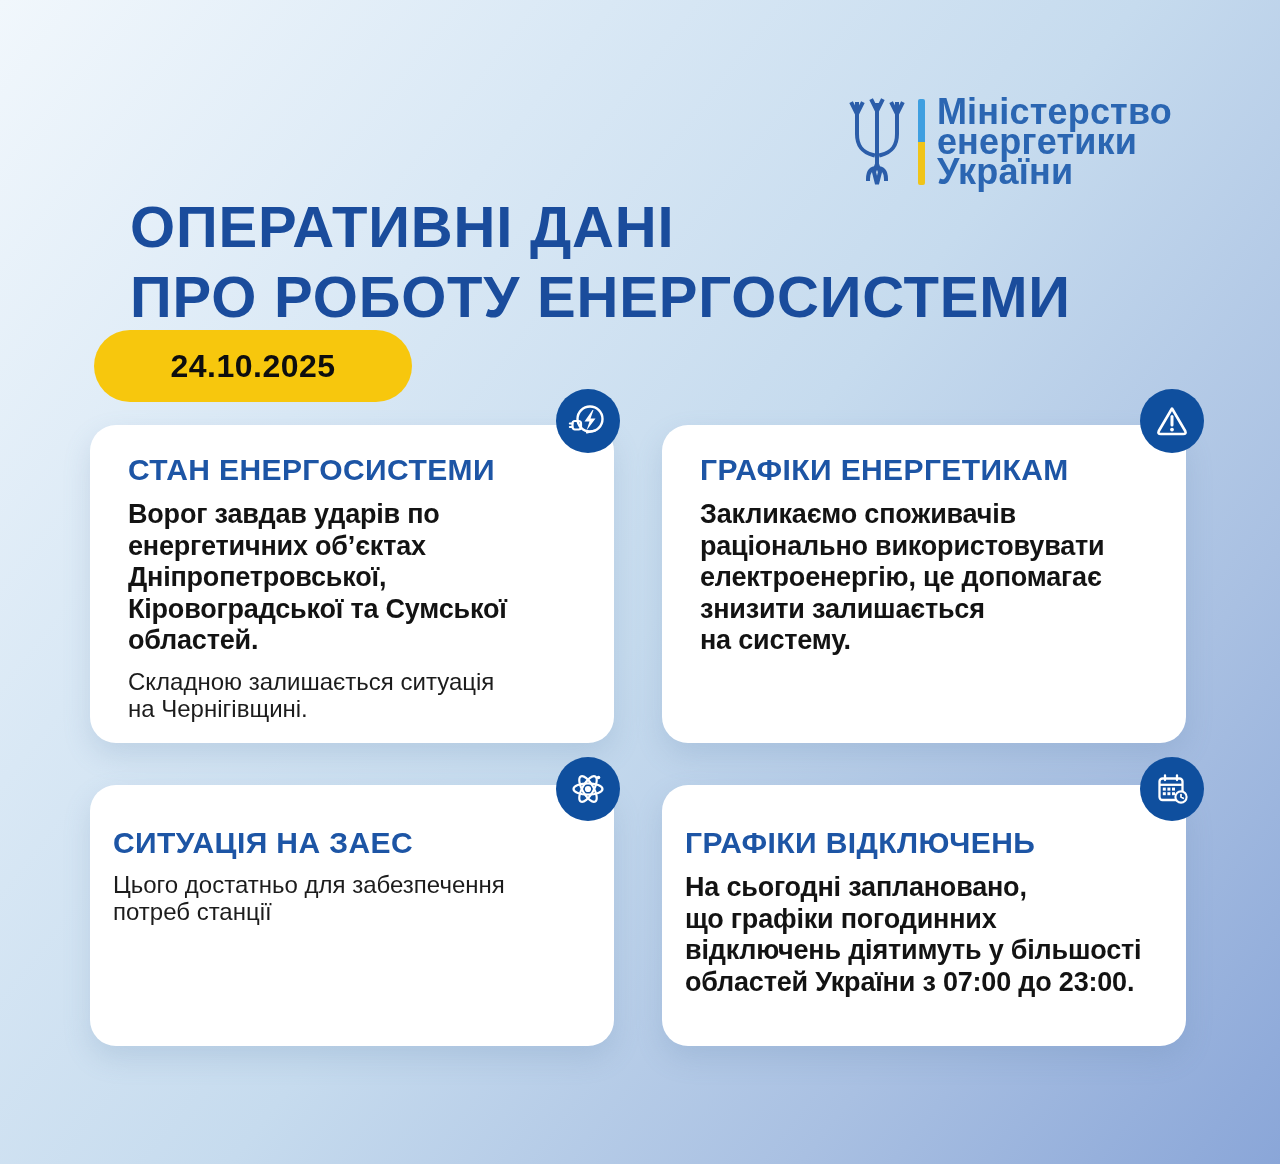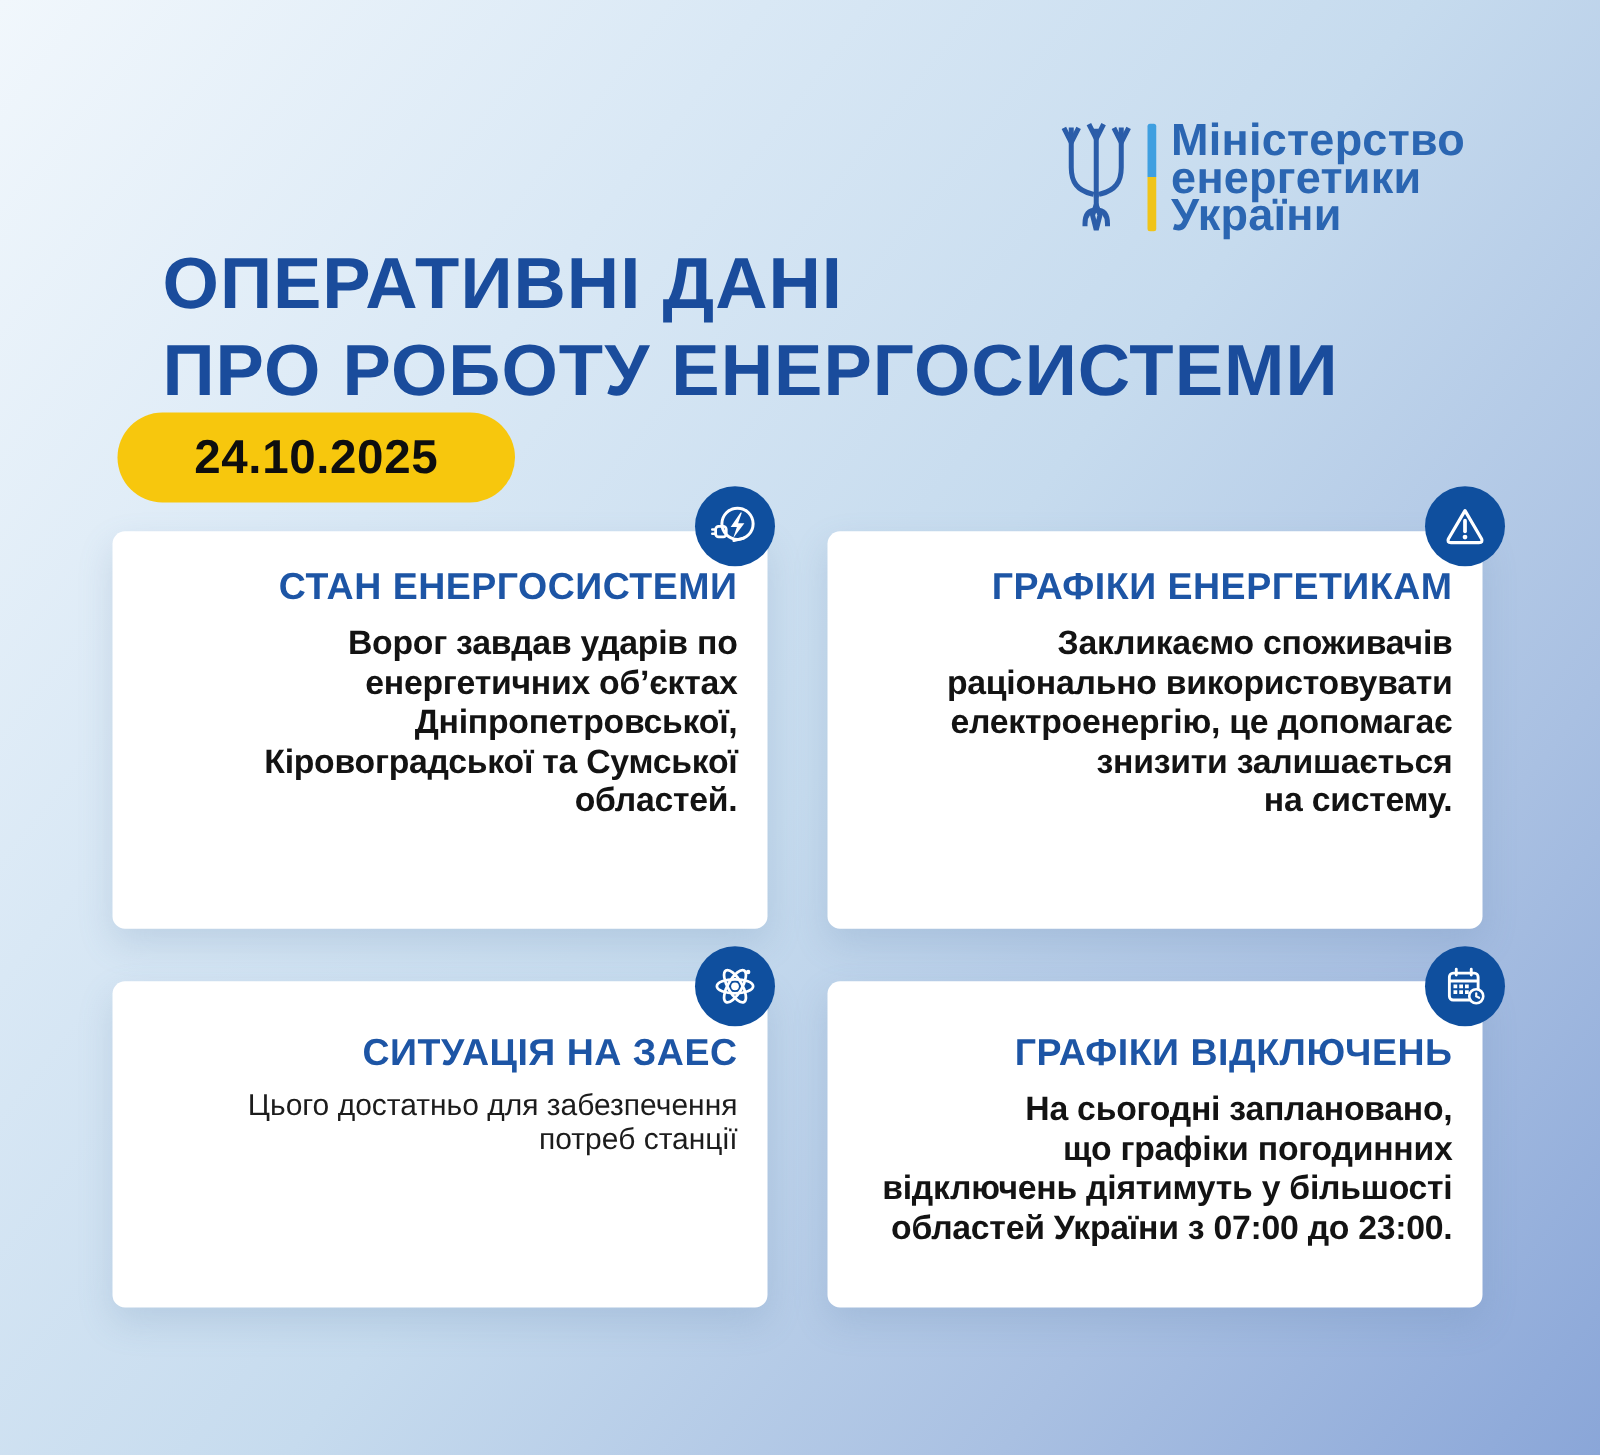--- a/index.html
+++ b/index.html
@@ -14,24 +14,24 @@
   .flag-bar{ width:7px; height:86px; border-radius:2px;
     background:linear-gradient(to bottom,#3f9fe0 0%,#3f9fe0 50%,#f0c419 50%,#f0c419 100%); }
   .logo-text{ color:#2b66b2; font-weight:700; font-size:36px; line-height:30px; letter-spacing:.2px; }
   
   .title{ position:absolute; left:130px; top:192px; color:#1a4c9c; font-weight:800;
     font-size:58px; line-height:70px; letter-spacing:.8px; }
   .title span{ display:block; }
   
   .date-badge{ position:absolute; left:94px; top:330px; width:318px; height:72px;
     background:#f7c70d; border-radius:36px; display:flex; align-items:center; justify-content:center;
-    font-size:38px; font-weight:800; color:#0e0e0e; letter-spacing:.5px; }
+    font-size:32px; font-weight:800; color:#0e0e0e; letter-spacing:.5px; }
   
-  .card{ position:absolute; background:#ffffff; border-radius:10px;
-    box-shadow:0 12px 28px rgba(96,128,170,.20); padding:28px 24px 24px 38px;text-align:right; }
+  .card{ position:absolute; background:#ffffff; border-radius:26px;
+    box-shadow:0 12px 28px rgba(96,128,170,.20); padding:28px 24px 24px 38px; }
   .card.r1{ top:425px; height:318px; }
   .card.r2{ top:785px; height:261px; padding-top:41px;padding-left:23px; }
   .card.c1{ left:90px;  width:524px; }
   .card.c2{ left:662px; width:524px; }
   .card-title{ color:#1d55a5; font-size:30px; font-weight:800; letter-spacing:.4px; }
   .card-bold{ margin-top:12px; color:#131313; font-size:27px; font-weight:700;
     line-height:31.5px; white-space:pre-line; letter-spacing:-.2px; }
   .card-sub{ margin-top:11px; color:#1c1c1c; font-size:24px; font-weight:500;
     line-height:27px; white-space:pre-line; }
   
@@ -87,20 +87,22 @@
         <rect x="4.5" y="20" width="8.5" height="8.5" rx="2.4" fill="none" stroke="#fff" stroke-width="2.2"></rect>
         <path d="M4.5 22.6 H1.8 M4.5 26 H1.8" stroke="#fff" stroke-width="2" stroke-linecap="round"></path>
       </svg>
     </div>
     <h2 class="card-title">СТАН ЕНЕРГОСИСТЕМИ</h2>
     <p class="card-bold">Ворог завдав ударів по
 енергетичних об’єктах
 Дніпропетровської,
 Кіровоградської та Сумської
 областей.</p>
+    <p class="card-sub">Складною залишається ситуація
+на Чернігівщині.</p>
   </section>
 
   <section class="card r1 c2">
     <div class="card-icon">
       <svg width="40" height="40" viewBox="0 0 40 40">
         <path d="M20 7.5 L33.2 30 Q34.6 33 31.2 33 H8.8 Q5.4 33 6.8 30 Z" fill="none" stroke="#fff" stroke-width="2.6" stroke-linejoin="round"></path>
         <path d="M20 15.5 V24" stroke="#fff" stroke-width="3" stroke-linecap="round"></path>
         <circle cx="20" cy="28.6" r="1.9" fill="#fff"></circle>
       </svg>
     </div>

